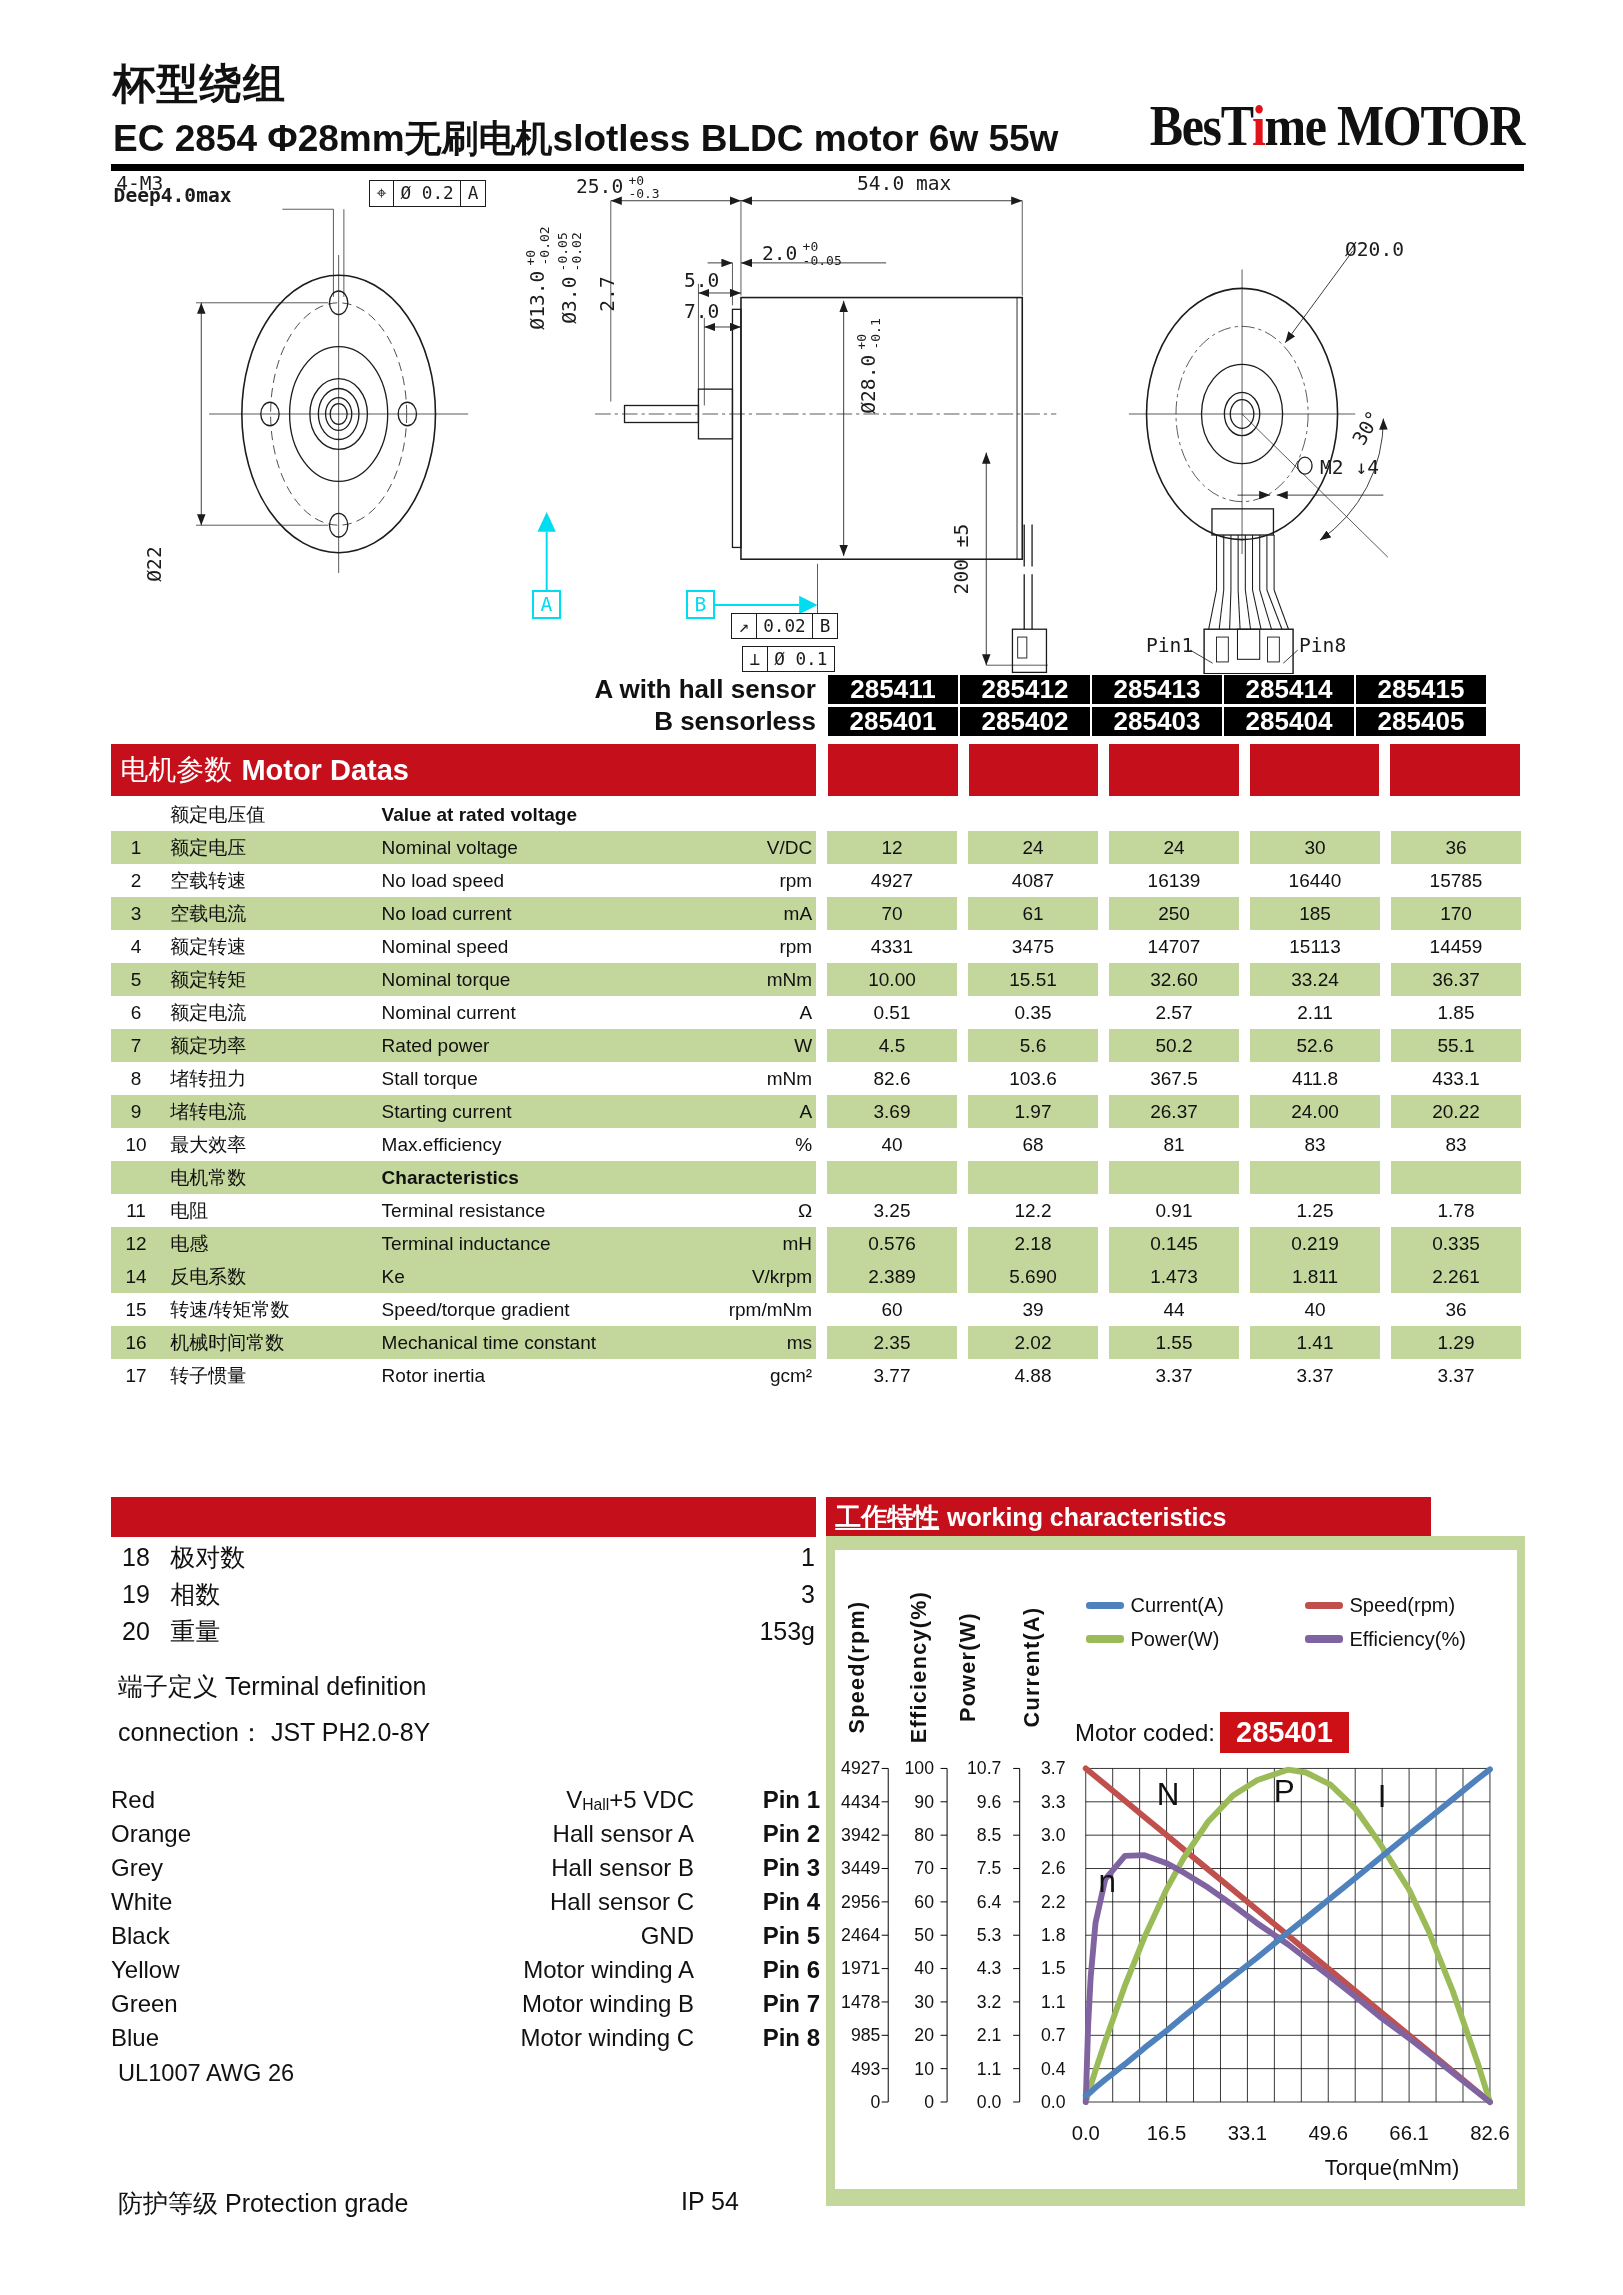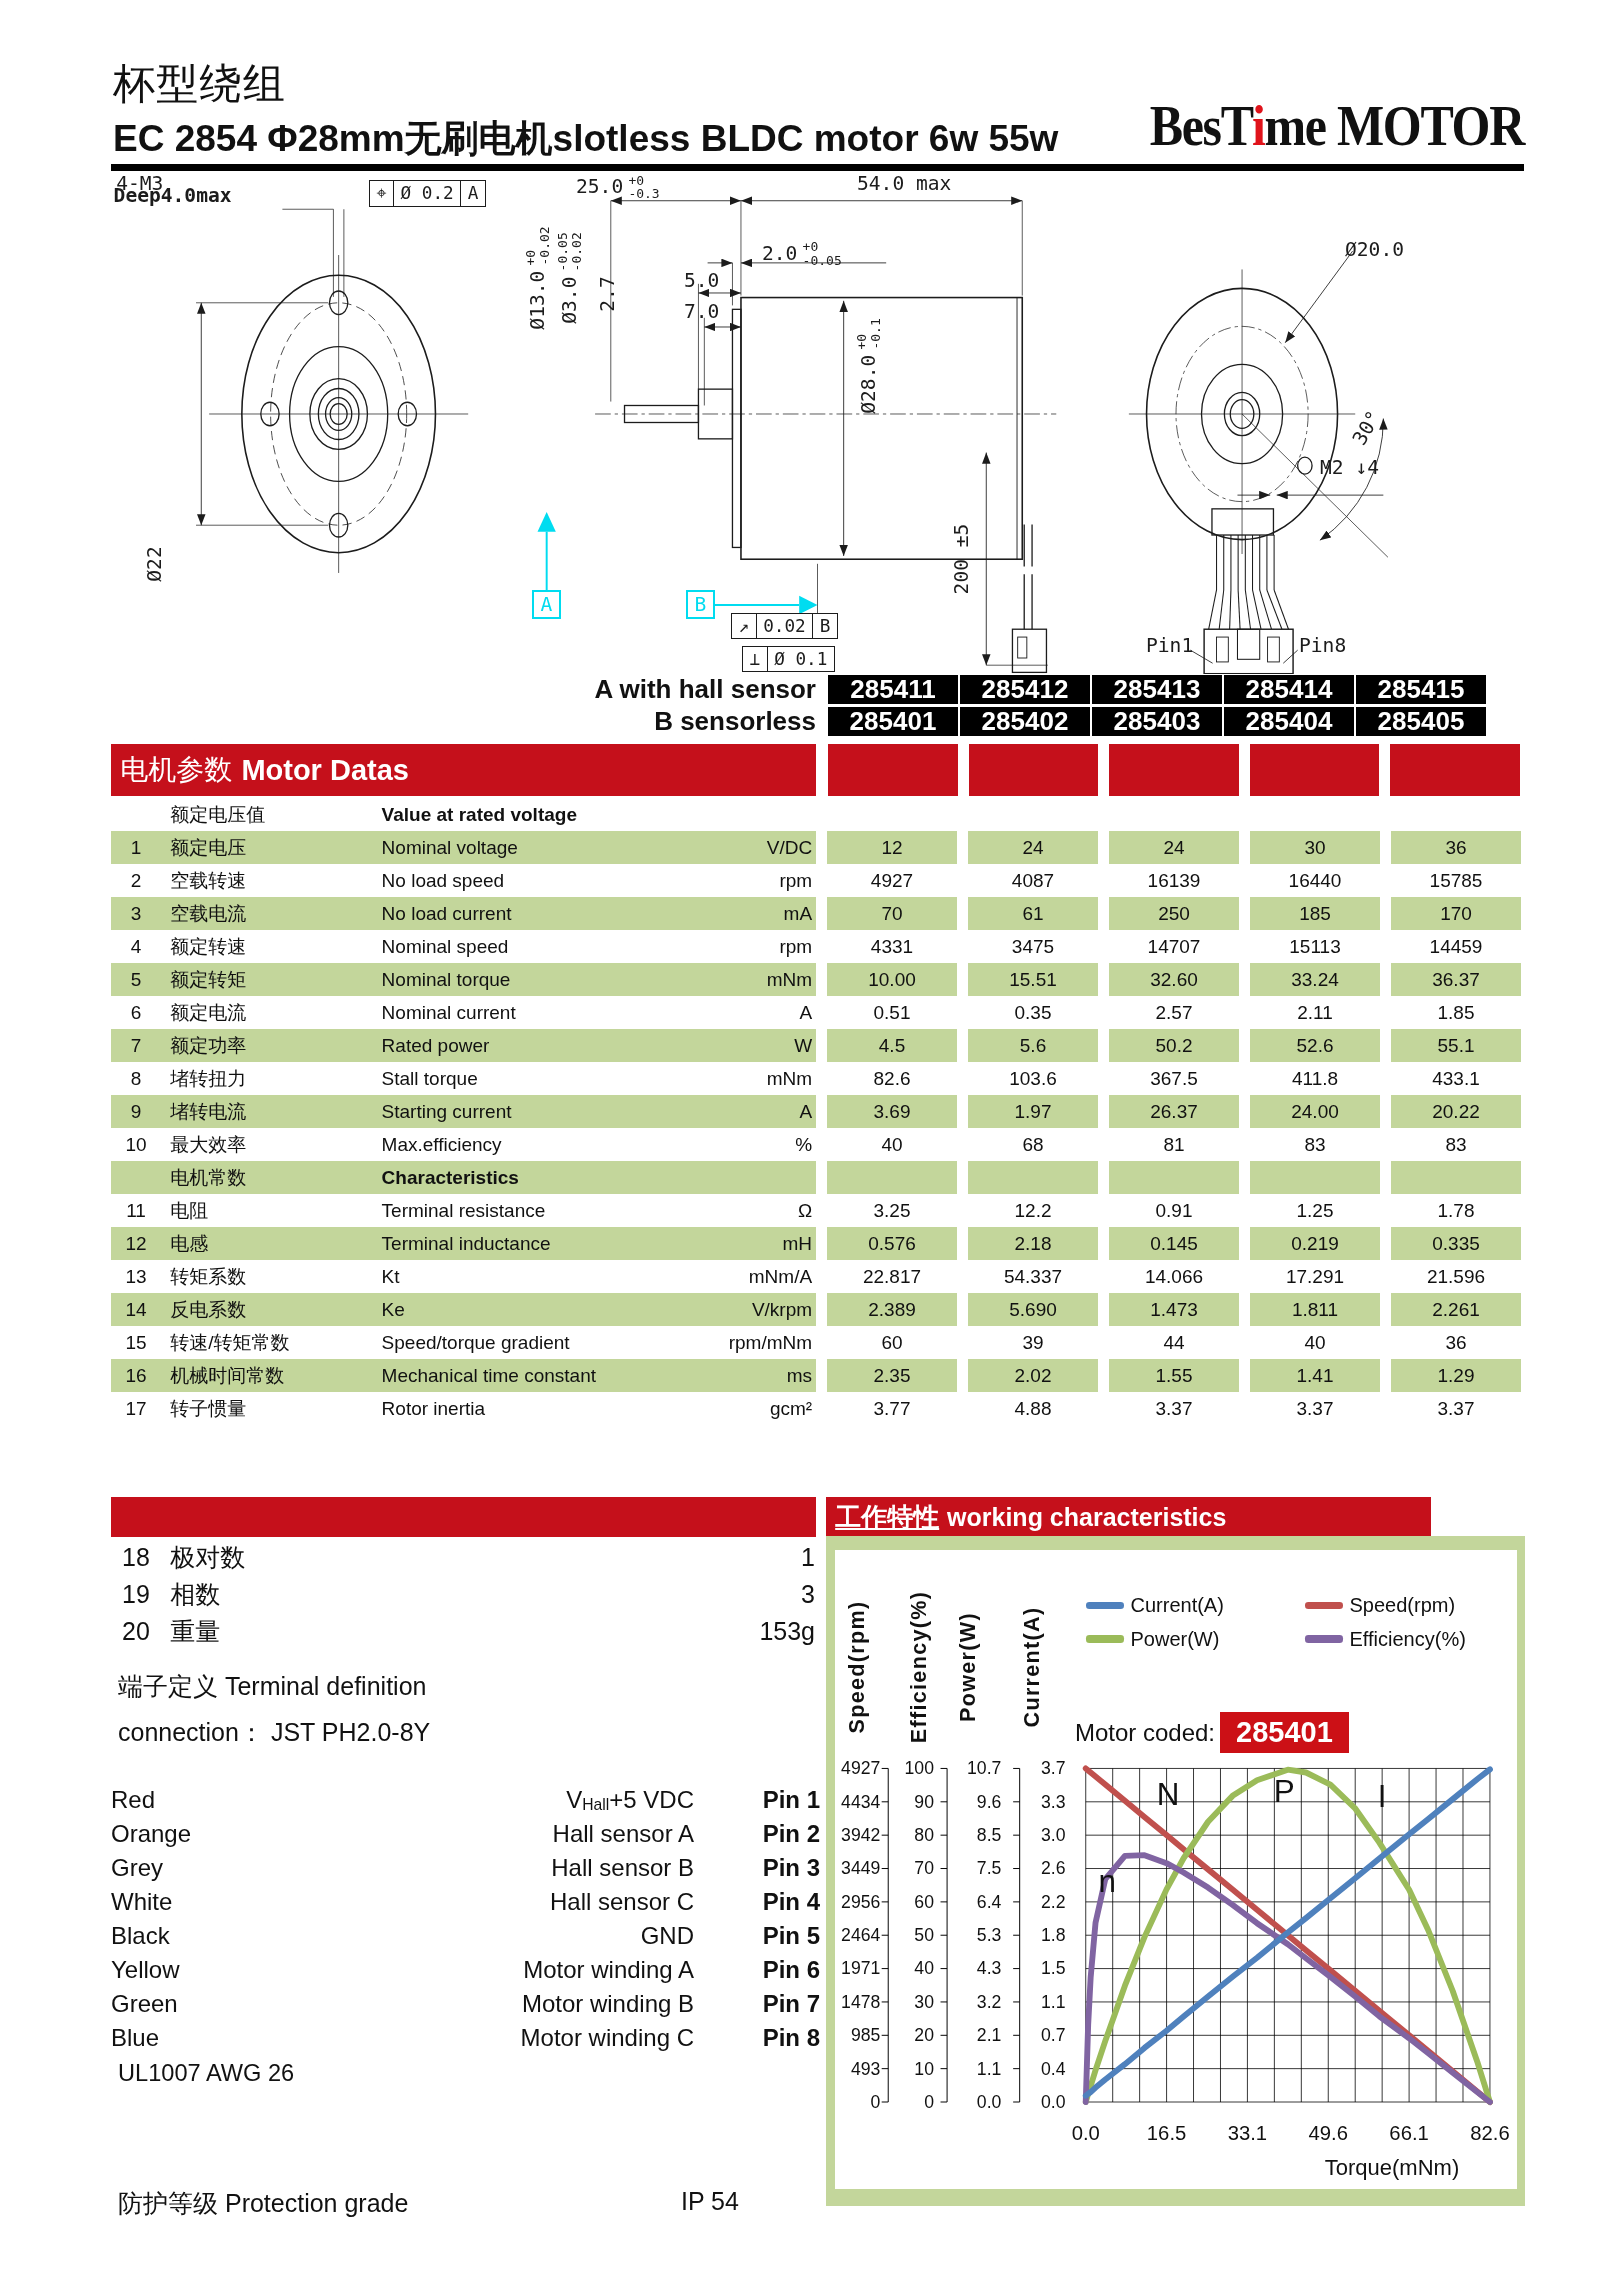--- a/index.html
+++ b/index.html
@@ -1,21 +1,21 @@
 <!DOCTYPE html>
 <html style="font-size:10.5px"><head>
 <meta charset="utf-8">
 <style>
   * { margin:0; padding:0; box-sizing:border-box; }
   html,body { width:1623px; height:2295px; background:#ffffff; position:relative;
               font-family:"Liberation Sans", sans-serif; color:#111; }
   .abs { position:absolute; }
 
   
-  .title-cn { left:113px; top:56px; font-size:42px; font-weight:normal; letter-spacing:1.3px; }
+  .title-cn { left:113px; top:56px; font-size:42px; font-weight:bold; letter-spacing:1.3px; }
   .title-main { left:113px; top:114px; font-size:37px; font-weight:bold; }
   .logo { top:97px; right:99px; font-size:50px; font-weight:900;
           font-family:"Liberation Serif", serif; letter-spacing:-1.3px; transform:scaleY(1.12); }
   .logo .red { color:#e0131b; }
   .header-rule { left:111px; top:164px; width:1413px; height:6.5px; background:#000; }
 
   
   #drawing-wrap { left:111px; top:171px; width:1413px; height:503px; overflow:visible; }
   #drawing-svg { position:absolute; left:0; top:0; }
   .dim-label { position:absolute; font-family:"DejaVu Sans Mono", monospace; font-size:19.6px;
@@ -548,36 +548,20 @@
       <div class="gap"></div>
       <div class="c-val cell">0.576</div>
       <div class="gap"></div>
       <div class="c-val cell">2.18</div>
       <div class="gap"></div>
       <div class="c-val cell">0.145</div>
       <div class="gap"></div>
       <div class="c-val cell">0.219</div>
       <div class="gap"></div>
       <div class="c-val cell">0.335</div>
-    </div>
-    <div class="trow">
-      <div class="c-no cell">13</div>
-      <div class="c-cn cell">转矩系数</div>
-      <div class="c-en cell">Kt</div>
-      <div class="c-unit cell">mNm/A</div>
-      <div class="gap"></div>
-      <div class="c-val cell">22.817</div>
-      <div class="gap"></div>
-      <div class="c-val cell">54.337</div>
-      <div class="gap"></div>
-      <div class="c-val cell">14.066</div>
-      <div class="gap"></div>
-      <div class="c-val cell">17.291</div>
-      <div class="gap"></div>
-      <div class="c-val cell">21.596</div>
     </div>
     <div class="trow shade">
       <div class="c-no cell">14</div>
       <div class="c-cn cell">反电系数</div>
       <div class="c-en cell">Ke</div>
       <div class="c-unit cell">V/krpm</div>
       <div class="gap"></div>
       <div class="c-val cell">2.389</div>
       <div class="gap"></div>
       <div class="c-val cell">5.690</div>

